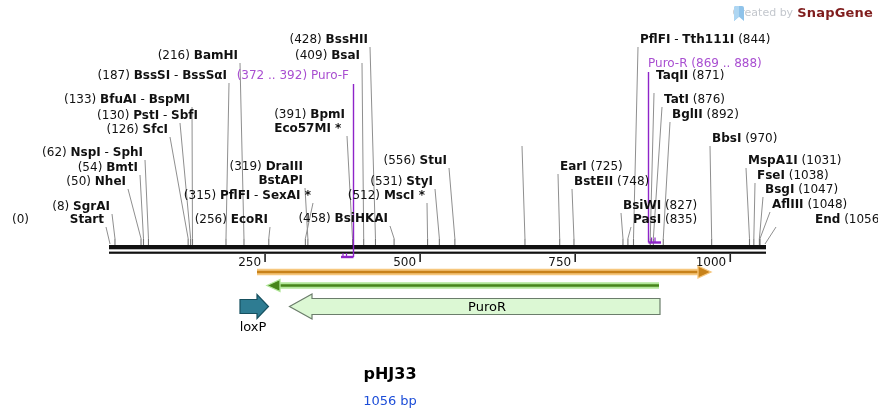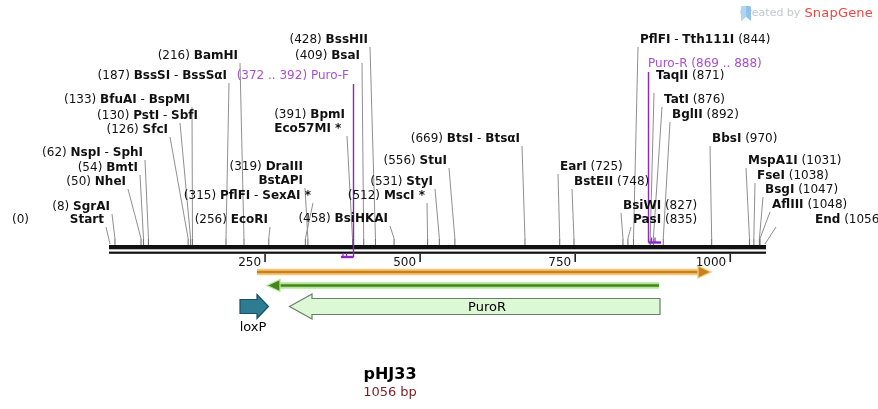--- a/index.html
+++ b/index.html
@@ -7,24 +7,24 @@
           font-family:"DejaVu Sans","Liberation Sans",sans-serif;}
   svg{position:absolute;left:0;top:0;}
   #labels{position:absolute;left:0;top:0;width:878px;height:409px;z-index:2;}
   .lbl{position:absolute;white-space:nowrap;font-size:12px;line-height:14px;color:#111;}
   .lbl .row{display:block;}
   .b{font-weight:bold;}
   .i{margin-left:37px;}
   .p{color:#a94fd1;}
   .wm{position:absolute;top:5px;right:5px;display:flex;align-items:center;gap:4px;z-index:3;}
   .wm .cb{font-size:11px;color:#c3c7cd;}
-  .wm .sg{font-size:13px;color:#ef4444;font-weight:normal;letter-spacing:.2px;}
+  .wm .sg{font-size:13px;color:#7f1d1d;font-weight:bold;letter-spacing:.2px;}
   .titleblock{position:absolute;left:0;width:780px;text-align:center;z-index:3;}
   .tname{font-size:16px;font-weight:bold;color:#000;}
-  .tlen{font-size:13px;color:#7f1d1d;margin-top:1px;}
+  .tlen{font-size:13px;color:#1d4ed8;margin-top:10px;}
   .ftext{font-size:13px;fill:#000;}
   .rtext{font-size:12px;fill:#111;}
 </style>
 </head>
 <body>
 
 <div class="canvas">
 
   <div class="wm">
     <span class="cb">Created by</span>
@@ -190,23 +190,20 @@
       </div>
       <div class="lbl" style="right: 453px; text-align: right; top: 188px;">
         <span class="row"><span>(512) </span><span class="b">MscI *</span></span>
       </div>
       <div class="lbl" style="right: 445px; text-align: right; top: 174px;">
         <span class="row"><span>(531) </span><span class="b">StyI</span></span>
       </div>
       <div class="lbl" style="right: 431px; text-align: right; top: 153px;">
         <span class="row"><span>(556) </span><span class="b">StuI</span></span>
       </div>
-      <div class="lbl" style="right: 358px; text-align: right; top: 131px;">
-        <span class="row"><span>(669) </span><span class="b">BtsI</span><span> - </span><span class="b">BtsαI</span></span>
-      </div>
       <div class="lbl" style="left: 560px; top: 159px;">
         <span class="row"><span class="b">EarI</span><span>  (725)</span></span>
       </div>
       <div class="lbl" style="left: 574px; top: 174px;">
         <span class="row"><span class="b">BstEII</span><span>  (748)</span></span>
       </div>
       <div class="lbl" style="left: 623px; top: 198px;">
         <span class="row"><span class="b">BsiWI</span><span>  (827)</span></span>
       </div>
       <div class="lbl" style="left: 633px; top: 212px;">

